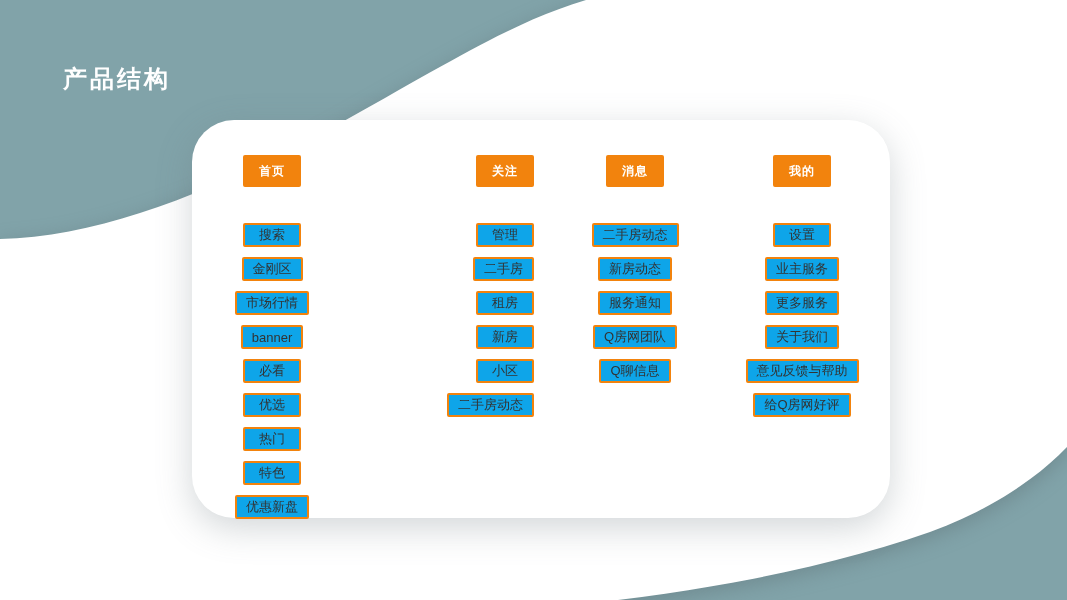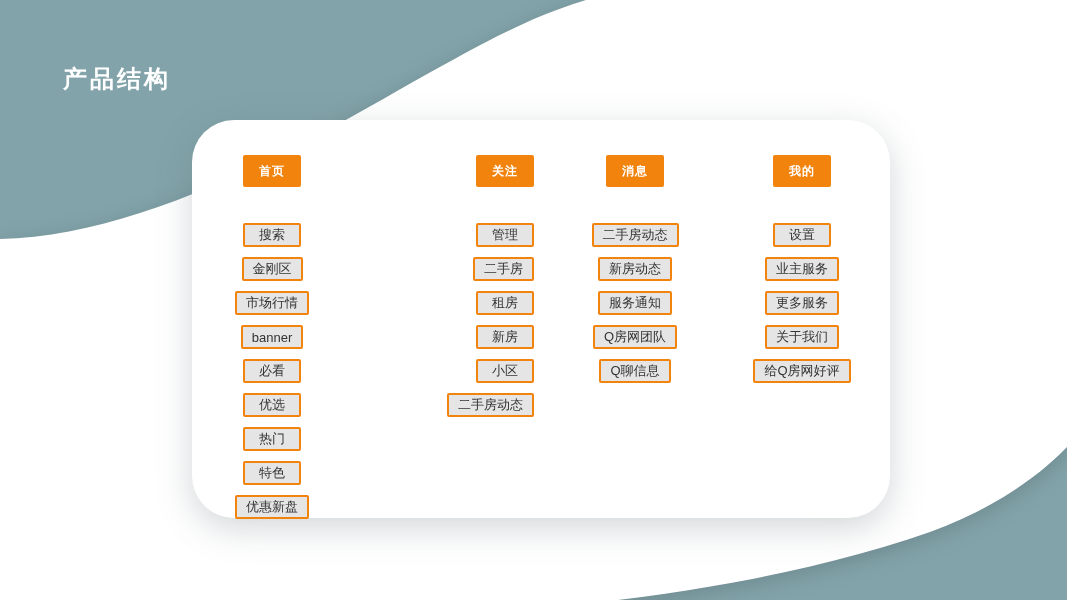--- a/index.html
+++ b/index.html
@@ -42,21 +42,21 @@
   .column-header{
     min-width:58px;height:32px;
     background:var(--accent);color:#ffffff;
     font-size:12px;font-weight:bold;letter-spacing:1px;
     display:flex;align-items:center;justify-content:center;
     padding:0 12px;border-radius:2px;
     margin-bottom:36px;
   }
   .feature-box{
     min-width:58px;height:24px;
-    background:#e5e5e5;border:2px solid var(--accent);border-radius:2px;
+    background:#0ea5e9;border:2px solid var(--accent);border-radius:2px;
     color:var(--item-text);font-size:13px;
     display:flex;align-items:center;justify-content:center;
     padding:0 9px;white-space:nowrap;
     margin-bottom:10px;
   }
 </style>
 </head>
 <body>
 
 <div class="stage">
@@ -102,18 +102,19 @@
           <div class="feature-box">服务通知</div>
           <div class="feature-box">Q房网团队</div>
           <div class="feature-box">Q聊信息</div>
         </div>
         <div class="nav-column">
           <div class="column-header">我的</div>
           <div class="feature-box">设置</div>
           <div class="feature-box">业主服务</div>
           <div class="feature-box">更多服务</div>
           <div class="feature-box">关于我们</div>
+          <div class="feature-box">意见反馈与帮助</div>
           <div class="feature-box">给Q房网好评</div>
         </div>
       </div>
   </div>
 
 </div>
 
 </body></html>

